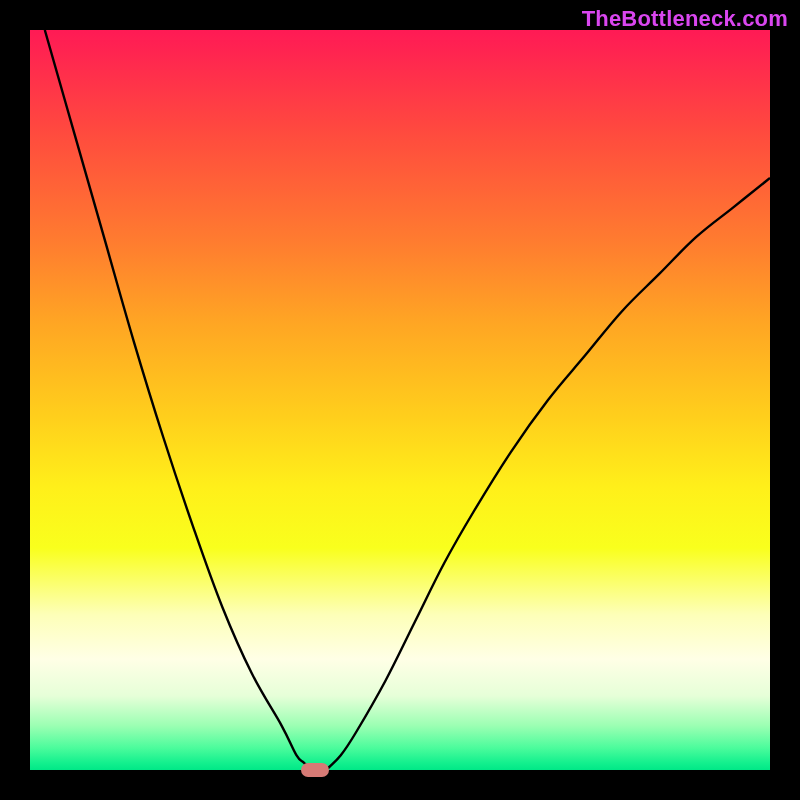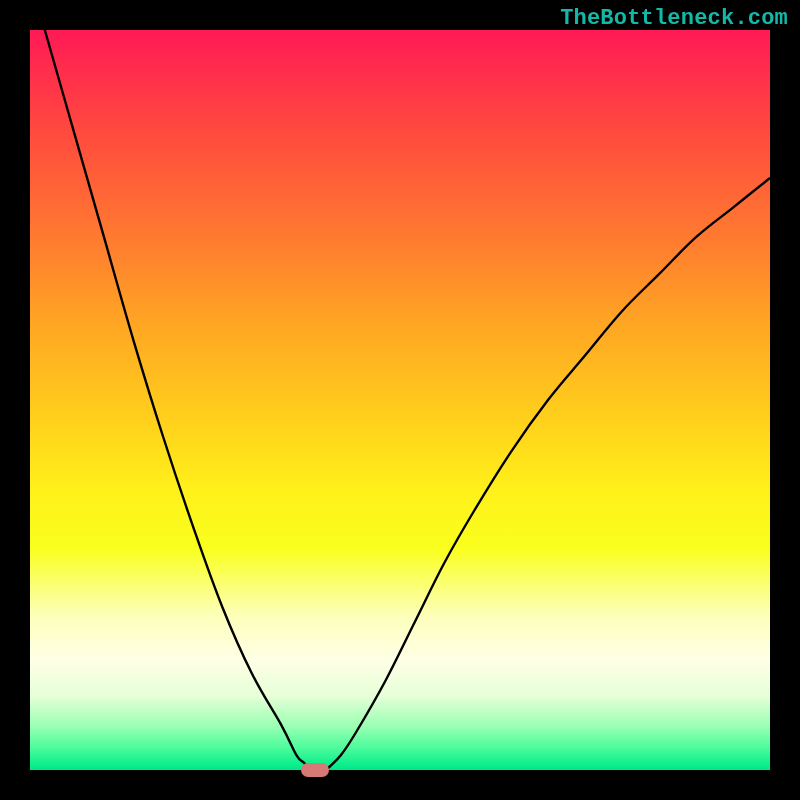--- a/index.html
+++ b/index.html
@@ -7,24 +7,24 @@
   .frame {
     position: relative;
     width: 800px;
     height: 800px;
     background: #000;
   }
   .watermark {
     position: absolute;
     top: 6px;
     right: 12px;
-    font-family: Liberation Mono, monospace;
+    font-family: Liberation Sans, sans-serif;
     font-size: 22px;
     font-weight: 600;
-    color: #14b8a6;
+    color: #d946ef;
     letter-spacing: 0.2px;
     z-index: 3;
   }
   .plot {
     position: absolute;
     left: 30px;
     top: 30px;
     width: 740px;
     height: 740px;
     background: linear-gradient(to bottom,

